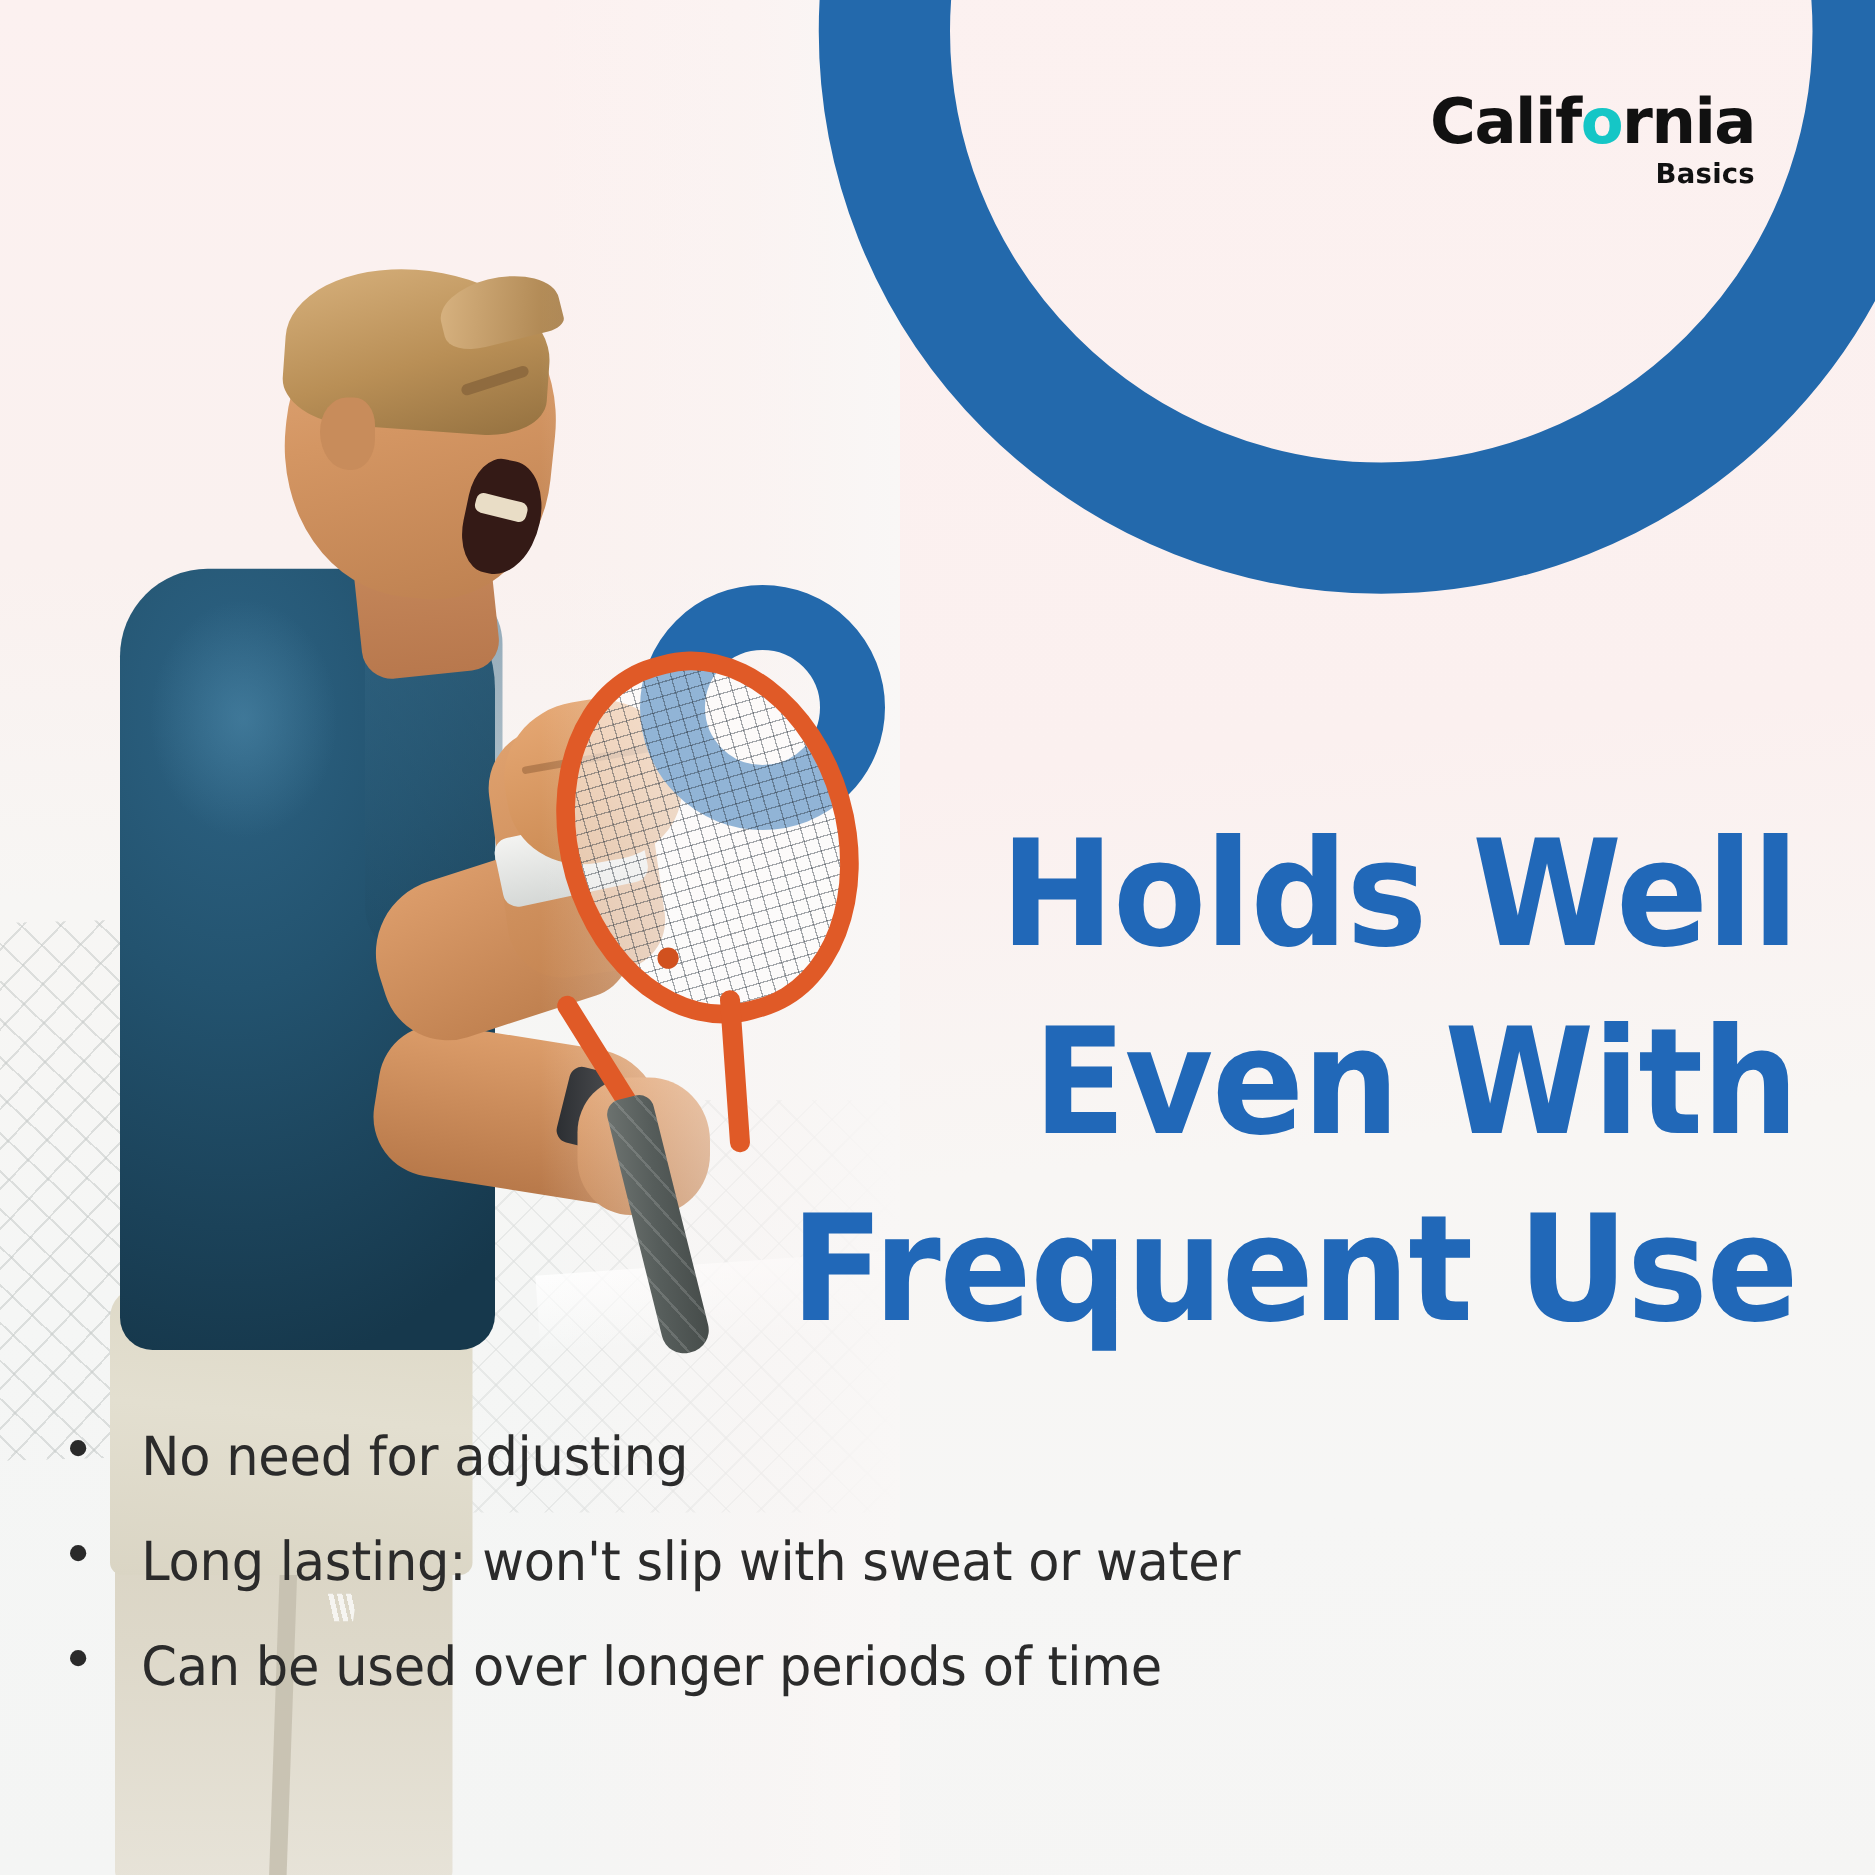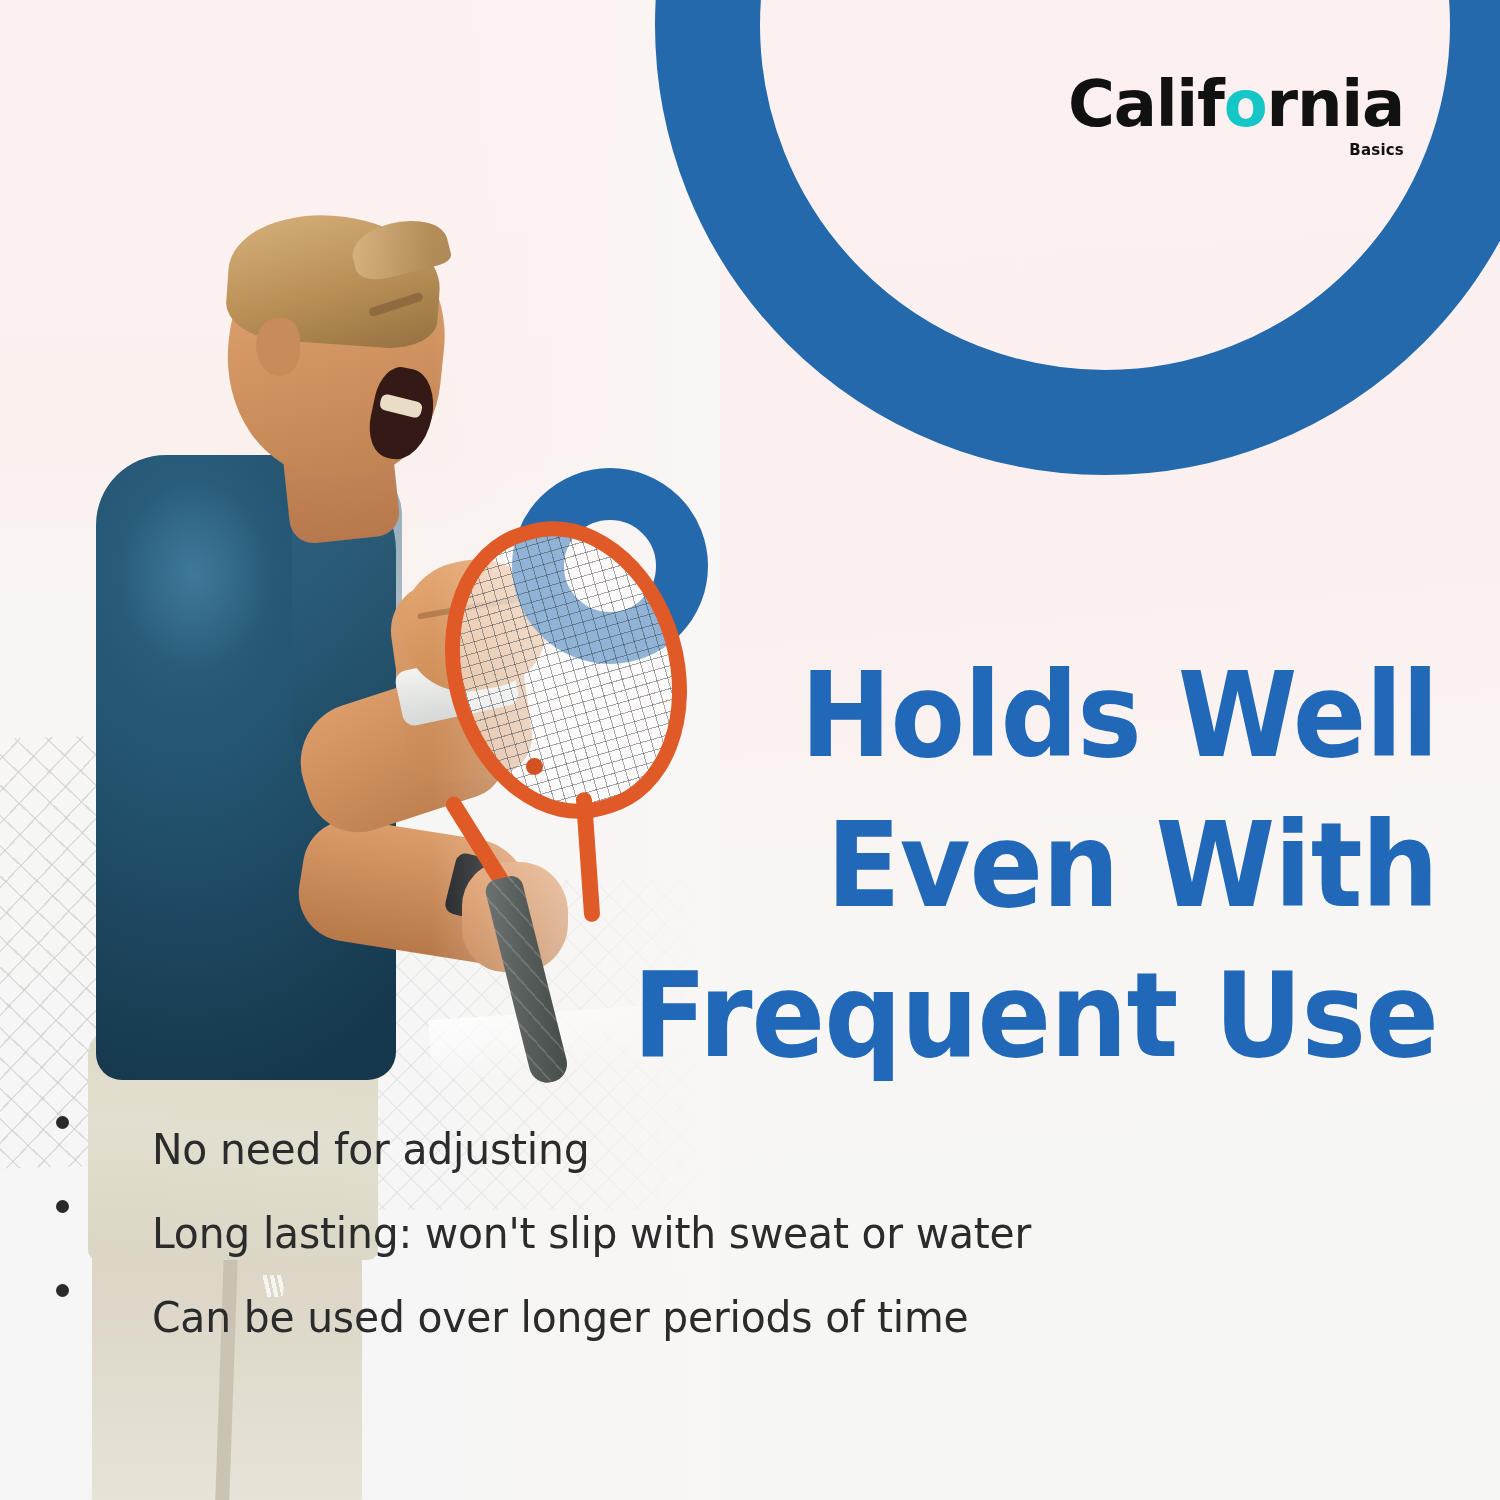--- a/index.html
+++ b/index.html
@@ -345,33 +345,33 @@
   
   .logo {
     position: absolute;
     right: 96px;
     top: 72px;
     text-align: right;
     line-height: 1;
   }
   .logo-main {
     font-family: "DejaVu Sans", sans-serif;
-    font-size: 64px;
+    font-size: 50px;
     font-weight: 700;
     letter-spacing: -1.2px;
     color: #111111;
     white-space: nowrap;
   }
   .logo-main .tealo {
     color: #15C6C6;
   }
   .logo-sub {
     margin-top: 7px;
     font-family: "DejaVu Sans", sans-serif;
-    font-size: 15px;
+    font-size: 22px;
     font-weight: 700;
     letter-spacing: .2px;
     color: #111111;
   }
 
   
   .headline {
     position: absolute;
     right: 62px;
     top: 640px;
@@ -391,23 +391,22 @@
 
   
   .bullets {
     position: absolute;
     left: 56px;
     top: 1124px;
     width: 1280px;
   }
   .bullet-row {
     display: flex;
-    align-items: flex-start;
+    align-items: center;
     height: 84px;
-    gap: 39px;
   }
   .bullet-dot {
     flex: 0 0 auto;
     width: 13px;
     height: 13px;
     border-radius: 50%;
     background: #2A2A2A;
     margin-right: 44px;
     position: relative;
     top: -8px;

